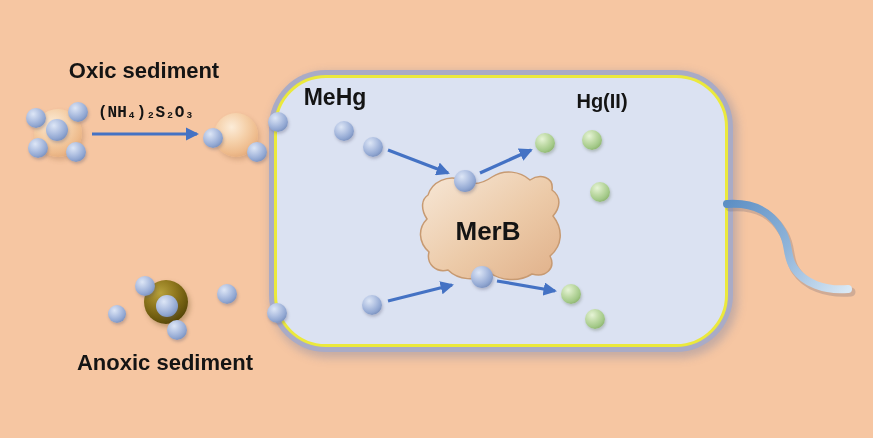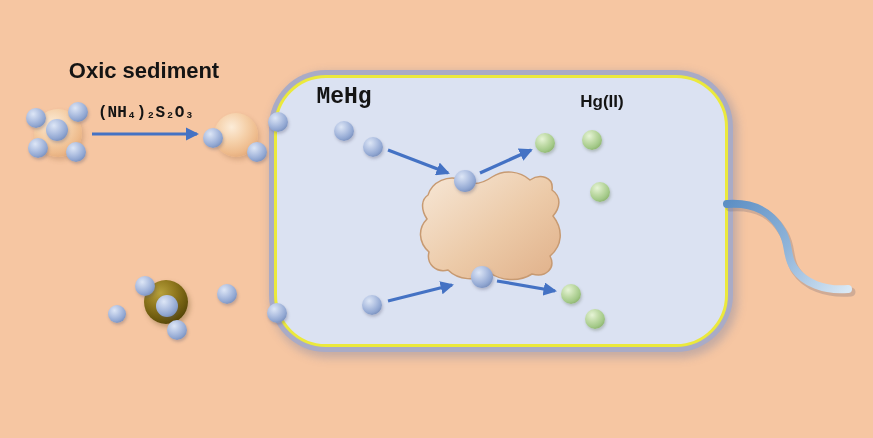--- a/index.html
+++ b/index.html
@@ -41,22 +41,22 @@
     background:radial-gradient(circle at 38% 30%, #b7a13d 0%, #91791e 35%, #6d5a0e 62%, #4a3c06 85%, #2e2503 100%);
     box-shadow:2px 3px 5px rgba(90,70,20,.35);
   }
   .lbl{
     position:absolute;transform:translate(-50%,-50%);
     color:var(--text);font-weight:700;white-space:nowrap;line-height:1;
   }
   .lbl-oxic{left:144px;top:71px;font-size:22px;}
   .lbl-reagent{left:146px;top:113px;font-size:16px;font-family:Liberation Mono, monospace;}
   .lbl-anoxic{left:165px;top:363px;font-size:22px;}
-  .lbl-mehg{left:344px;top:97px;font-size:23px;font-family:Liberation Mono, monospace;}
-  .lbl-hg2{left:602px;top:101px;font-size:17px;}
+  .lbl-mehg{left:335px;top:97px;font-size:23px;}
+  .lbl-hg2{left:602px;top:101px;font-size:20px;}
   .lbl-merb{left:488px;top:231px;font-size:26px;}
   .lbl-strain{left:501px;top:373px;font-size:26px;}
 </style>
 </head>
 <body>
 
 <div class="canvas">
 
   <div class="cell"></div>
 
@@ -128,16 +128,18 @@
       <div class="sphere hgii" style="left: 582px; top: 130px; width: 20px; height: 20px;"></div>
       <div class="sphere hgii" style="left: 590px; top: 182px; width: 20px; height: 20px;"></div>
       <div class="sphere mehg" style="left: 362px; top: 295px; width: 20px; height: 20px;"></div>
       <div class="sphere mehg" style="left: 471px; top: 266px; width: 22px; height: 22px;"></div>
       <div class="sphere hgii" style="left: 561px; top: 284px; width: 20px; height: 20px;"></div>
       <div class="sphere hgii" style="left: 585px; top: 309px; width: 20px; height: 20px;"></div>
     </div>
 
   <div class="lbl lbl-oxic">Oxic sediment</div>
   <div class="lbl lbl-reagent">(NH₄)₂S₂O₃</div>
+  <div class="lbl lbl-anoxic">Anoxic sediment</div>
   <div class="lbl lbl-mehg">MeHg</div>
   <div class="lbl lbl-hg2">Hg(II)</div>
+  <div class="lbl lbl-merb">MerB</div>
 
 </div>
 
 </body></html>

